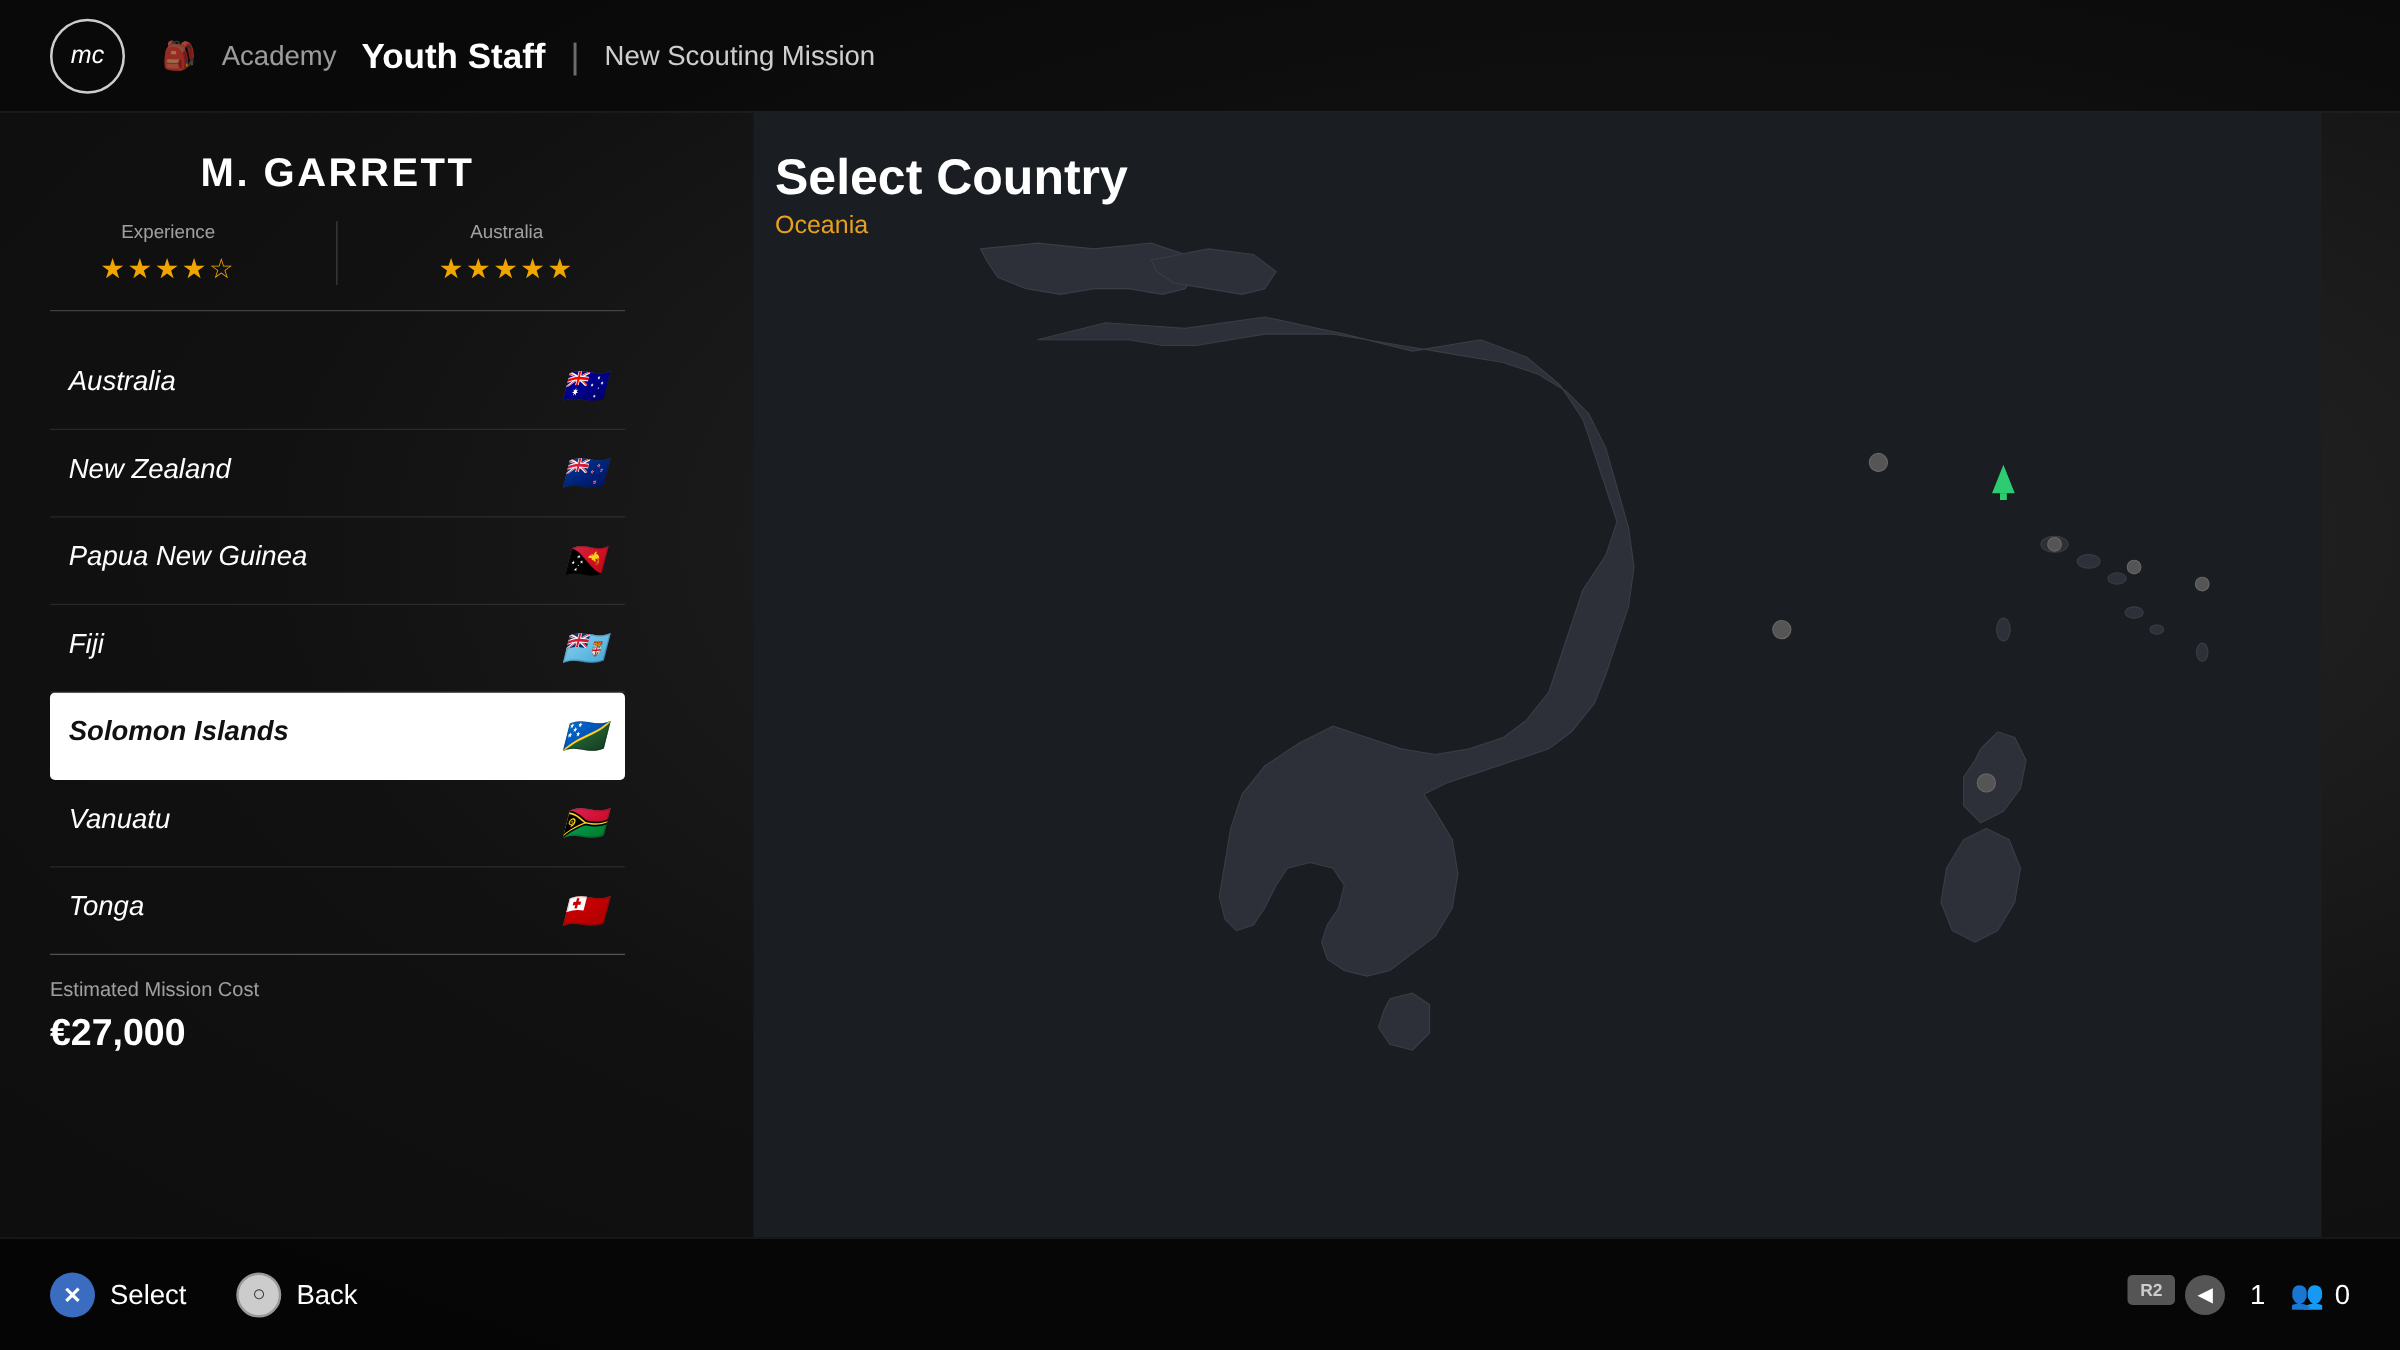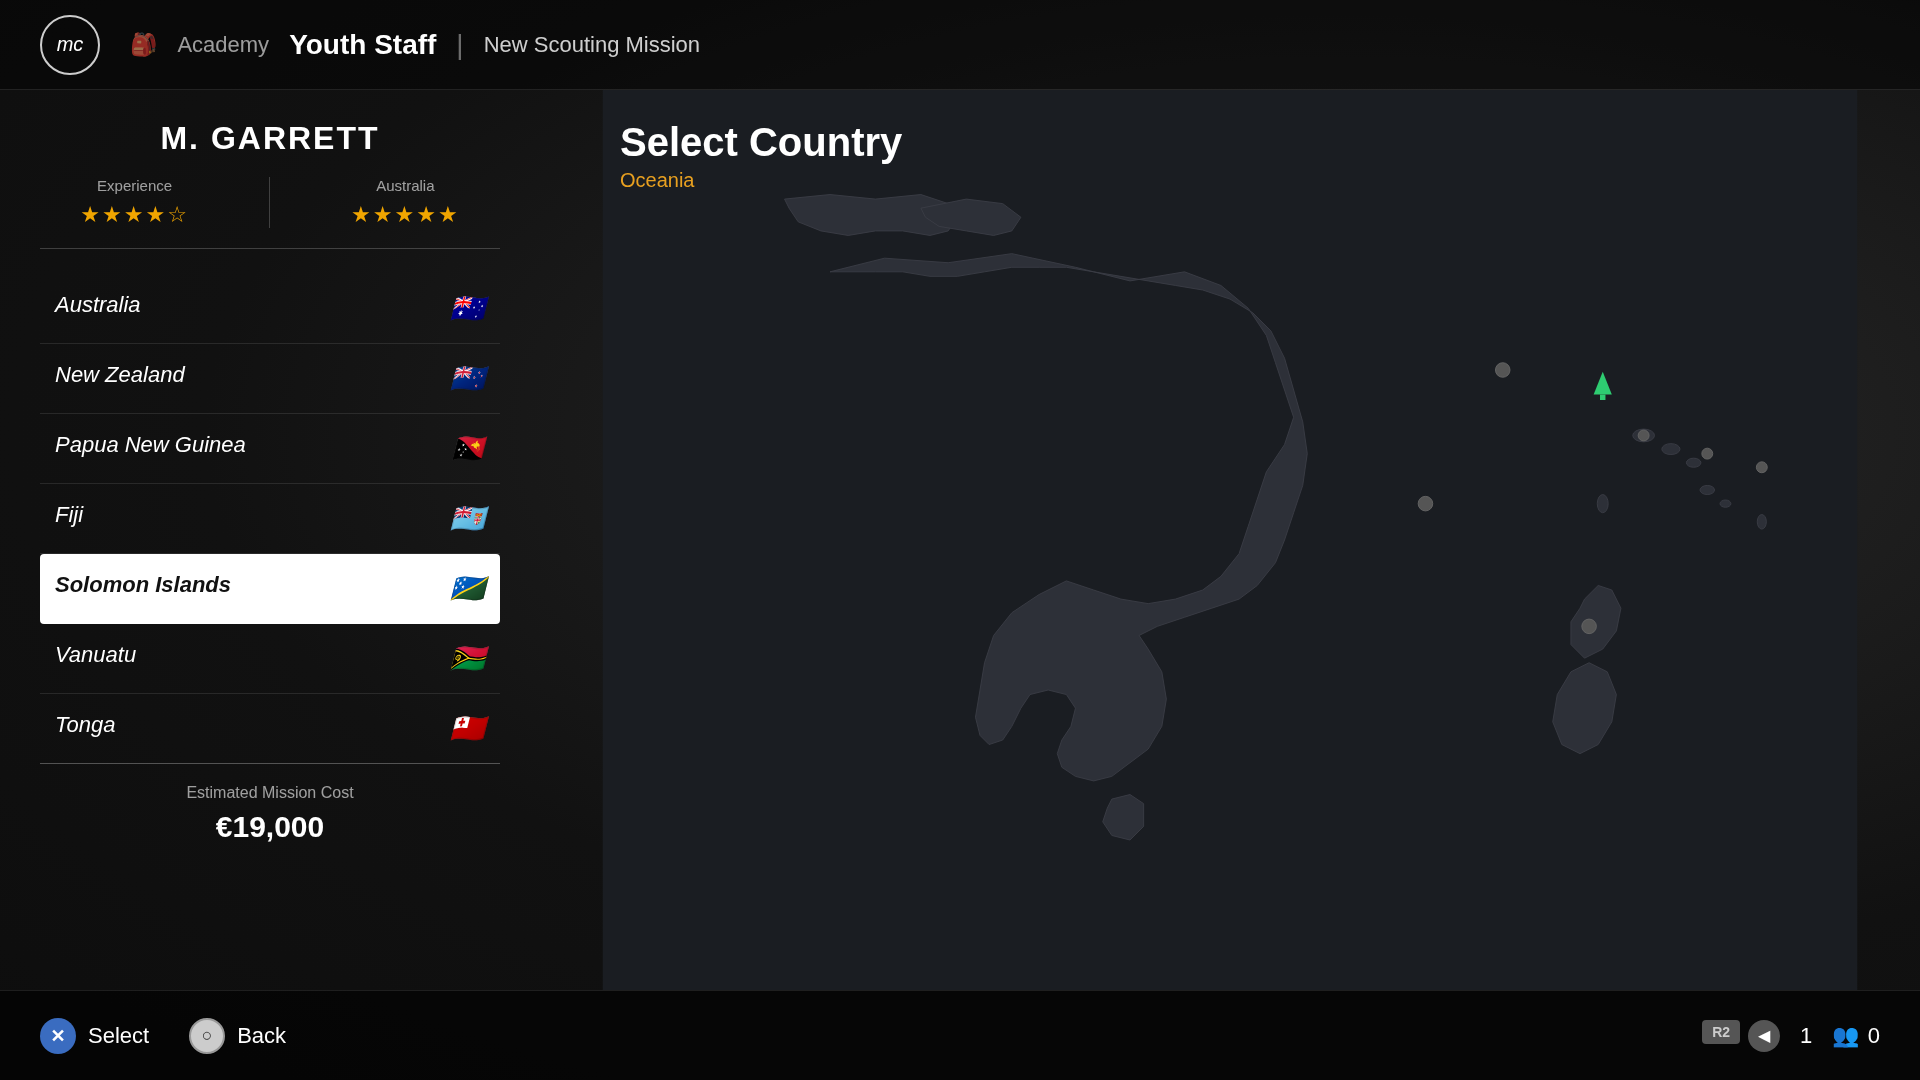--- a/index.html
+++ b/index.html
@@ -170,21 +170,20 @@
     .country-flag {
       font-size: 28px;
     }
 
     
     .mission-cost-section {
       position: absolute;
       bottom: 130px;
       left: 40px;
       right: 40px;
-      text-align: center;
       border-top: 1px solid rgba(255,255,255,0.2);
       padding-top: 20px;
     }
 
     .cost-label {
       font-size: 16px;
       color: rgba(255,255,255,0.6);
       margin-bottom: 8px;
     }
 
@@ -387,21 +386,21 @@
       <span class="country-flag">🇻🇺</span>
     </li>
       <li class="country-item">
       <span class="country-name">Tonga</span>
       <span class="country-flag">🇹🇴</span>
     </li>
     </ul>
 
   <div class="mission-cost-section">
     <div class="cost-label">Estimated Mission Cost</div>
-    <div class="cost-value">€19,000</div>
+    <div class="cost-value">€27,000</div>
   </div>
 </div>
 
 <div class="map-area">
   <div class="map-header">
     <div class="map-title">Select Country</div>
     <div class="map-subtitle">Oceania</div>
   </div>
   <div class="map-svg-container">
     <svg viewBox="0 0 1380 990" width="100%" height="100%" xmlns="http://www.w3.org/2000/svg">

